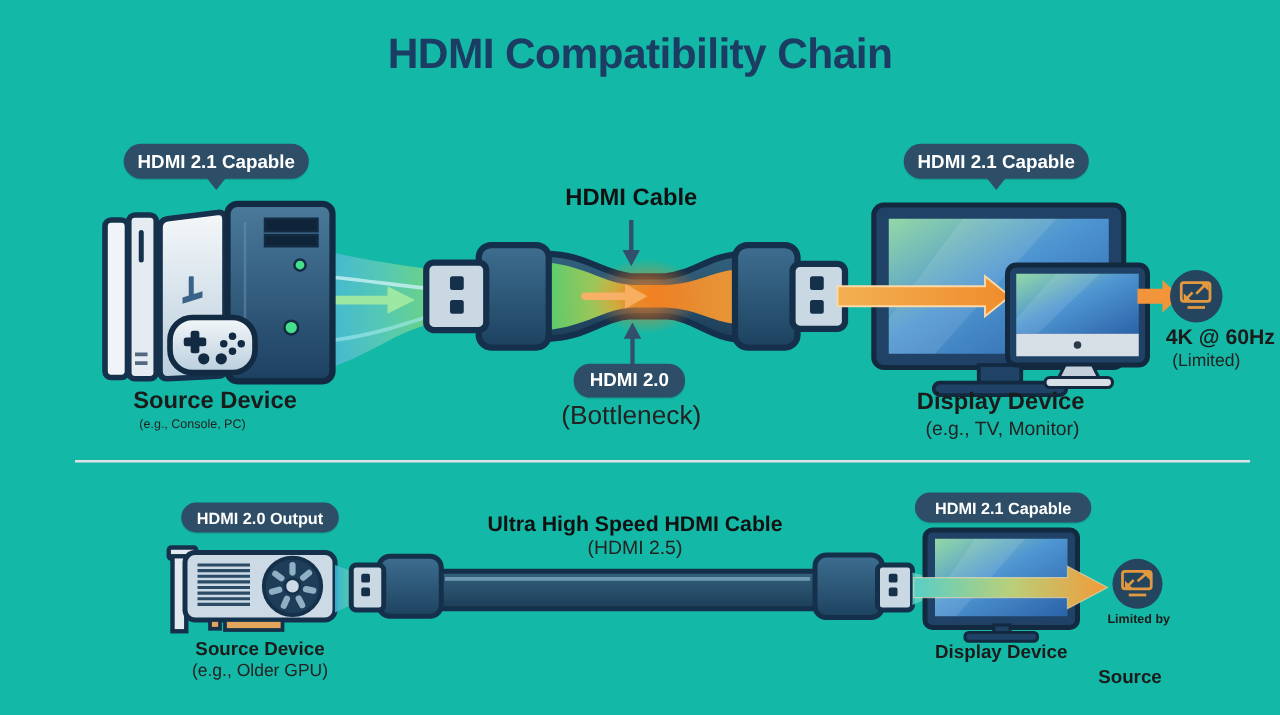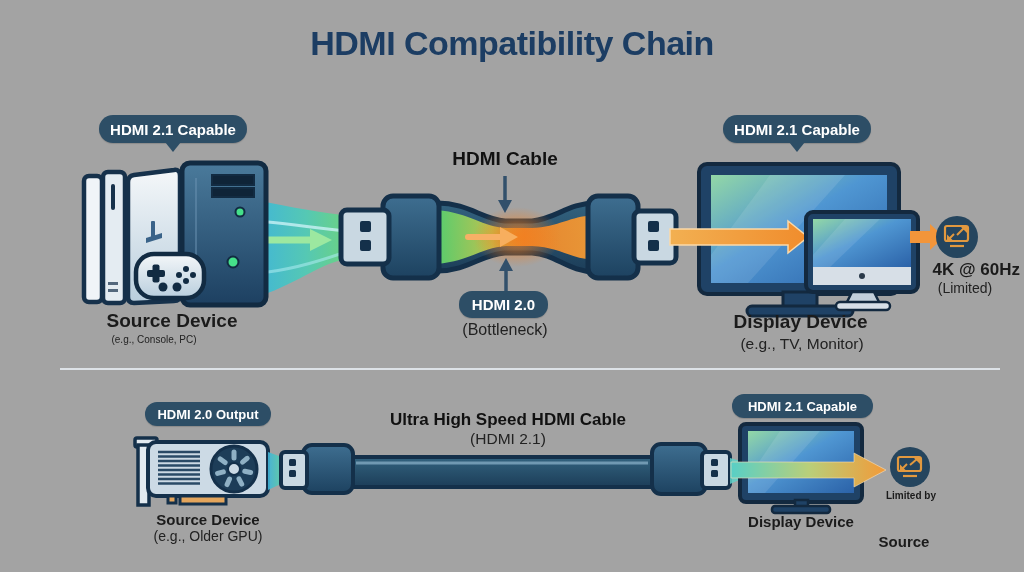--- a/index.html
+++ b/index.html
@@ -1,16 +1,16 @@
 <!DOCTYPE html>
 <html><head>
 <meta charset="utf-8">
 <style>
   html,body{margin:0;padding:0;background:#ffffff;}
-  .canvas{position:relative;width:1024px;height:572px;background:#a3a3a3;overflow:hidden;
+  .canvas{position:relative;width:1024px;height:572px;background:#14b8a6;overflow:hidden;
           font-family:"Liberation Sans",sans-serif;}
   .art{position:absolute;left:0;top:0;width:1024px;height:572px;}
   .t{position:absolute;text-align:center;color:#1b1b1b;line-height:1.12;white-space:nowrap;}
   .bold{font-weight:bold;}
   .title{left:0;right:0;top:24px;font-size:34px;font-weight:bold;color:#1c3d63;letter-spacing:-0.5px;}
   .pill{position:absolute;background:#2d4e66;color:#ffffff;font-weight:bold;
         display:flex;align-items:center;justify-content:center;border-radius:15px;
         box-shadow:0 1px 1px rgba(0,0,0,0.15);}
   .pill .tail{position:absolute;bottom:-9px;left:50%;margin-left:-8px;width:0;height:0;
         border-left:8px solid transparent;border-right:8px solid transparent;
@@ -256,41 +256,41 @@
   </div>
   <div class="pill" style="left:723px;top:115px;width:148px;height:28px;font-size:15px;">
     <span>HDMI 2.1 Capable</span>
     <span class="tail"></span>
   </div>
 
   <div class="t bold" style="left:430px;top:148px;width:150px;font-size:19px;color:#111;">HDMI Cable</div>
   <div class="pill" style="left:459px;top:291px;width:89px;height:27px;font-size:15px;border-radius:13px;">
     <span>HDMI 2.0</span>
   </div>
-  <div class="t" style="left:430px;top:321px;width:150px;font-size:16px;color:#222;">(Bottleneck)</div>
+  <div class="t" style="left:430px;top:321px;width:150px;font-size:21px;color:#222;">(Bottleneck)</div>
 
   <div class="t bold" style="left:92px;top:310px;width:160px;font-size:19px;">Source Device</div>
   <div class="t" style="left:64px;top:334px;width:180px;font-size:10px;color:#222;">(e.g., Console, PC)</div>
   <div class="t bold" style="left:718px;top:311px;width:165px;font-size:19px;">Display Device</div>
   <div class="t" style="left:712px;top:335px;width:180px;font-size:15.5px;color:#222;">(e.g., TV, Monitor)</div>
 
   <div class="t bold" style="left:910px;top:260px;width:110px;font-size:17px;text-align:right;">4K @ 60Hz</div>
   <div class="t" style="left:910px;top:281px;width:110px;font-size:14px;color:#222;">(Limited)</div>
 
   <div class="divider"></div>
 
   <div class="pill" style="left:145px;top:402px;width:126px;height:24px;font-size:13px;border-radius:12px;">
     <span>HDMI 2.0 Output</span>
   </div>
   <div class="pill" style="left:732px;top:394px;width:141px;height:24px;font-size:13px;border-radius:12px;">
     <span>HDMI 2.1 Capable</span>
   </div>
 
   <div class="t bold" style="left:380px;top:410px;width:256px;font-size:17px;color:#111;">Ultra High Speed HDMI Cable</div>
-  <div class="t" style="left:380px;top:430px;width:256px;font-size:15.5px;color:#222;">(HDMI 2.1)</div>
+  <div class="t" style="left:380px;top:430px;width:256px;font-size:15.5px;color:#222;">(HDMI 2.5)</div>
 
   <div class="t bold" style="left:130px;top:512px;width:156px;font-size:15px;">Source Device</div>
   <div class="t" style="left:126px;top:529px;width:164px;font-size:14px;color:#222;">(e.g., Older GPU)</div>
   <div class="t bold" style="left:726px;top:514px;width:150px;font-size:15px;">Display Device</div>
 
   <div class="t bold" style="left:869px;top:490px;width:84px;font-size:10px;">Limited by</div>
   <div class="t bold" style="left:862px;top:507px;width:84px;font-size:15px;margin-top:27px;">Source</div>
 
 </div>
 

